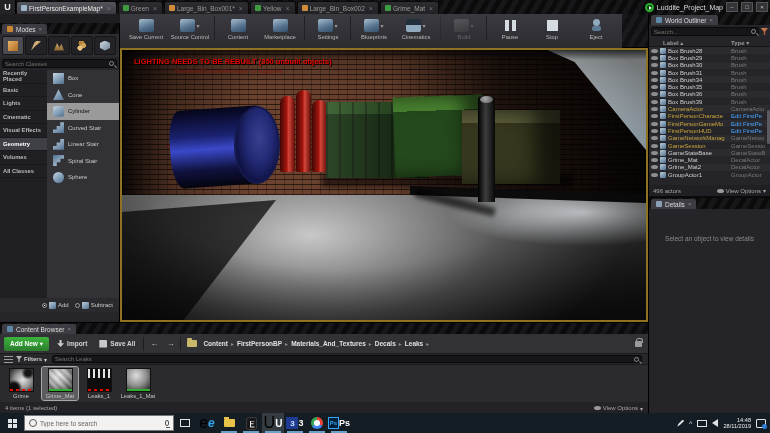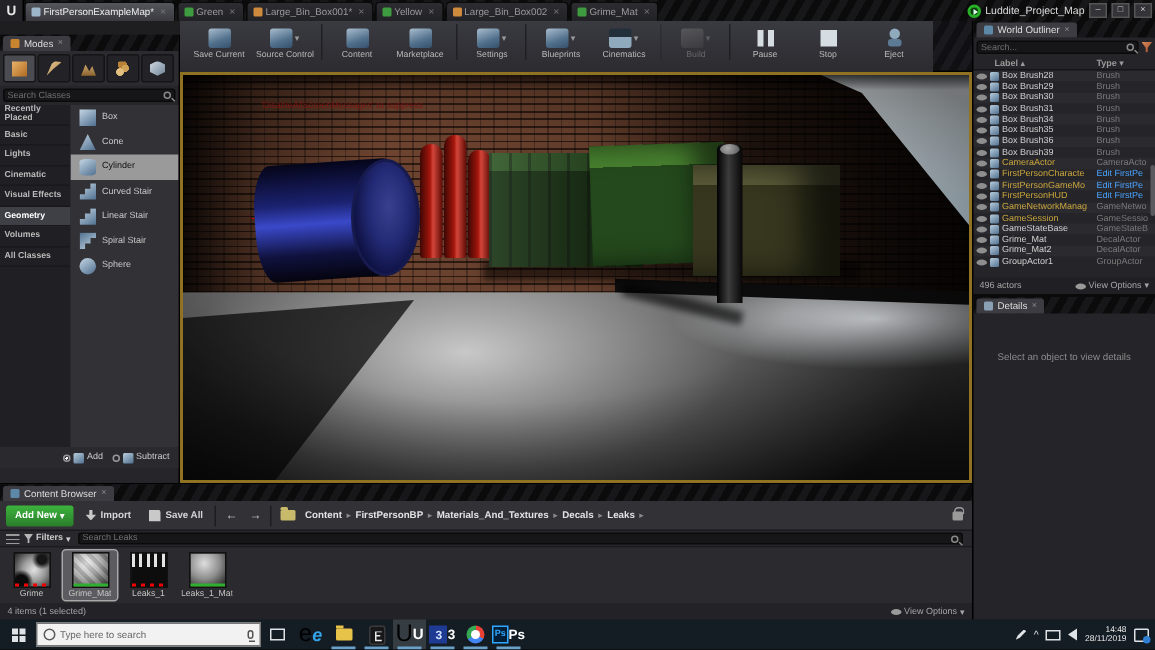--- a/index.html
+++ b/index.html
@@ -528,20 +528,21 @@
         <span class="bottle"></span>
           <span class="bottle"></span>
           <span class="bottle"></span>
       </div>
       <div class="crate"></div>
       <div class="dumpster"></div>
       <div class="khaki"></div>
       <div class="bollard-shadow"></div>
       <div class="bollard"></div>
       <div class="vignette"></div>
+      <div class="vp-warning">LIGHTING NEEDS TO BE REBUILT (350 unbuilt objects)</div>
       <div class="vp-hint">'DisableAllScreenMessages' to suppress</div>
     </div>
   </div>
 
   <div id="right-panel">
     <div id="outliner">
       <div class="ptab-row">
         <div class="ptab">
           <span class="pt-ico"></span>
           <span>World Outliner</span>

